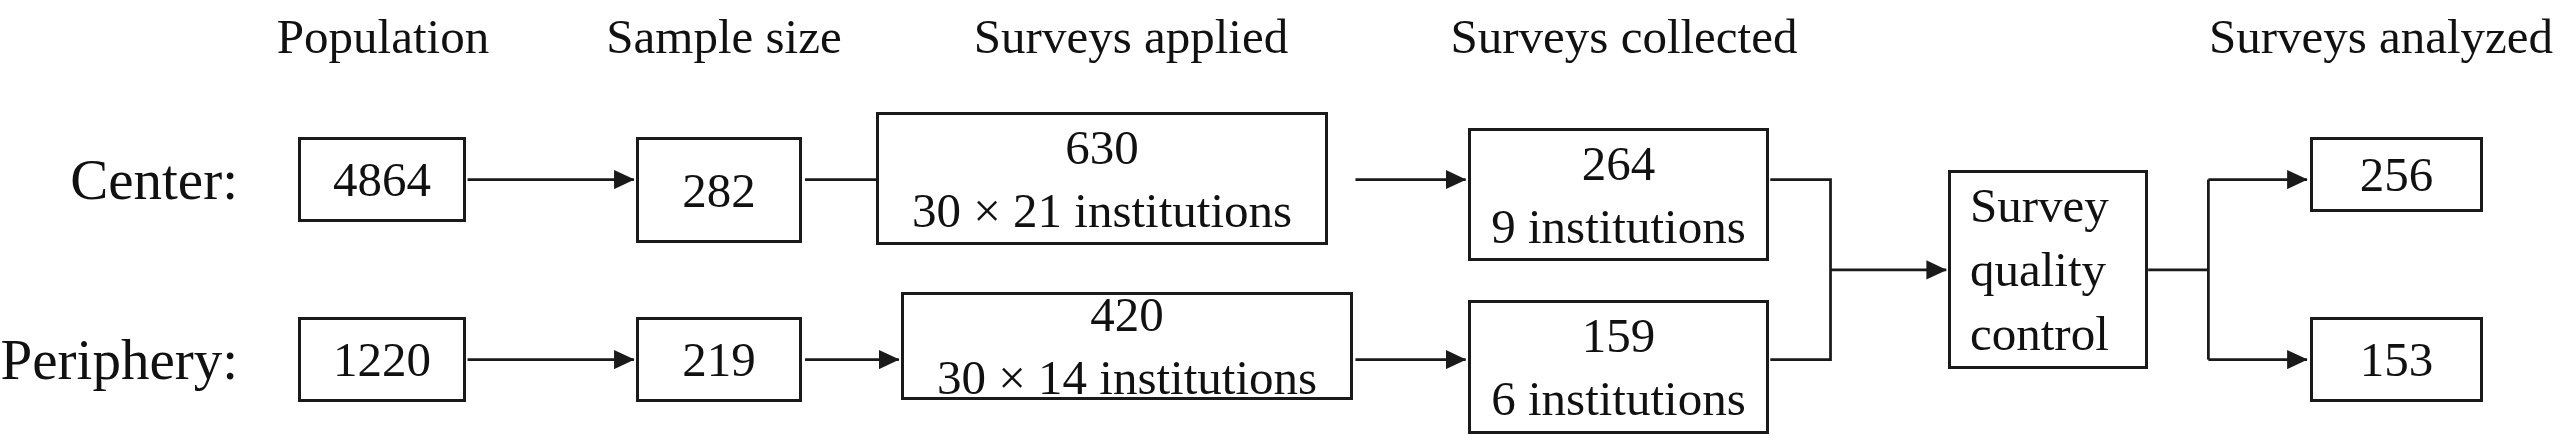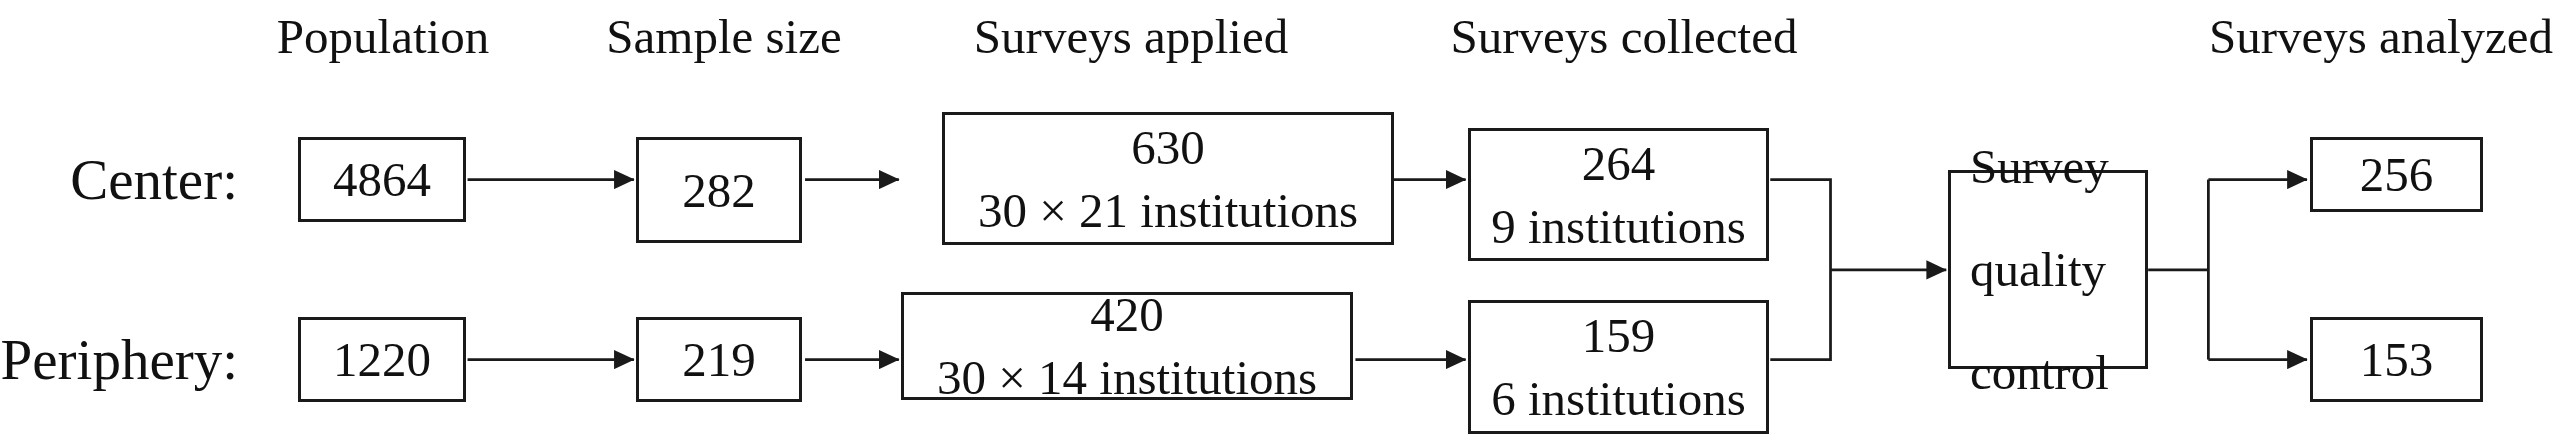--- a/index.html
+++ b/index.html
@@ -53,21 +53,20 @@
     text-align: center;
     font-size: 49px;
     line-height: 63px;
     white-space: nowrap;
   }
   .node.qc {
     align-items: flex-start;
     text-align: right;
     padding-left: 19px;
     line-height: 64px;
-    gap: 39px;
   }
 </style>
 </head>
 <body>
 
 <div class="canvas">
 
   <svg class="connectors" viewBox="0 0 3763 648" xmlns="http://www.w3.org/2000/svg">
     <defs>
       <marker id="arrow" markerUnits="userSpaceOnUse" markerWidth="30" markerHeight="28" refX="29" refY="14" orient="auto">
@@ -102,21 +101,21 @@
   <div class="rowlabel" style="top:317px">
     <span>Periphery:</span>
   </div>
 
   <div class="node" style="left:298px;top:137px;width:168px;height:85px">
     <span>4864</span>
   </div>
   <div class="node" style="left:636px;top:137px;width:166px;height:106px">
     <span>282</span>
   </div>
-  <div class="node" style="left:942px;top:112px;width:452px;height:133px">
+  <div class="node" style="left:876px;top:112px;width:452px;height:133px">
     <span>630</span>
     <span>30 × 21 institutions</span>
   </div>
   <div class="node" style="left:1468px;top:128px;width:301px;height:133px">
     <span>264</span>
     <span>9 institutions</span>
   </div>
   <div class="node" style="left:2310px;top:137px;width:173px;height:75px">
     <span>256</span>
   </div>

